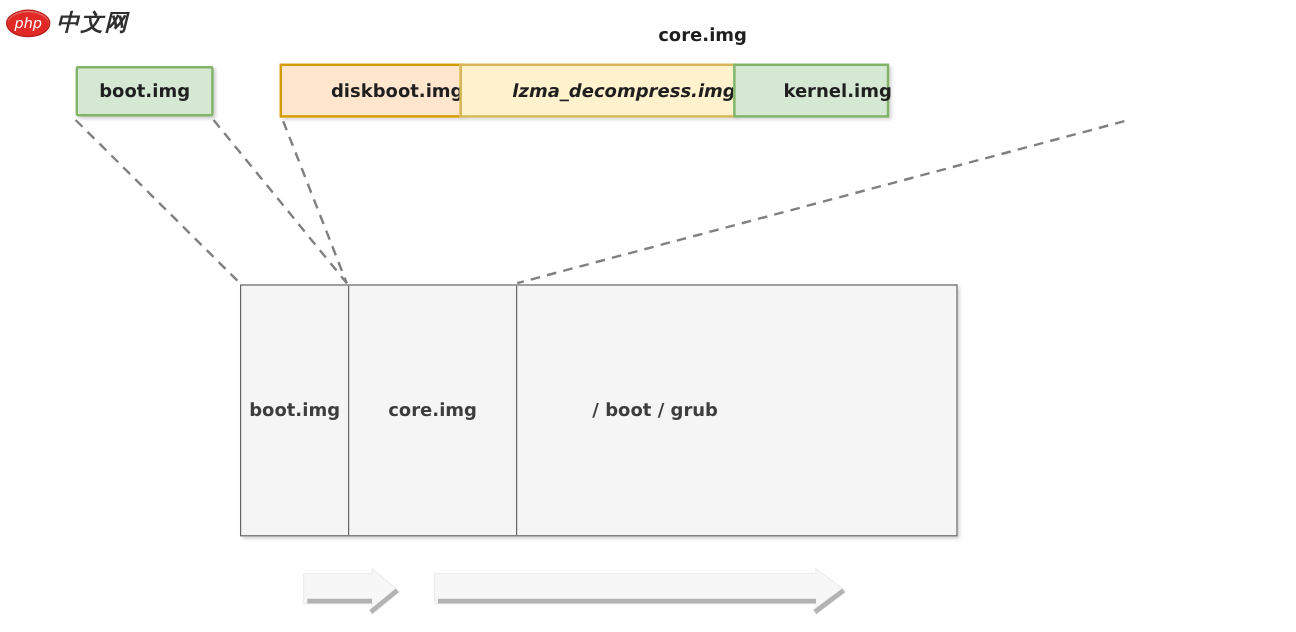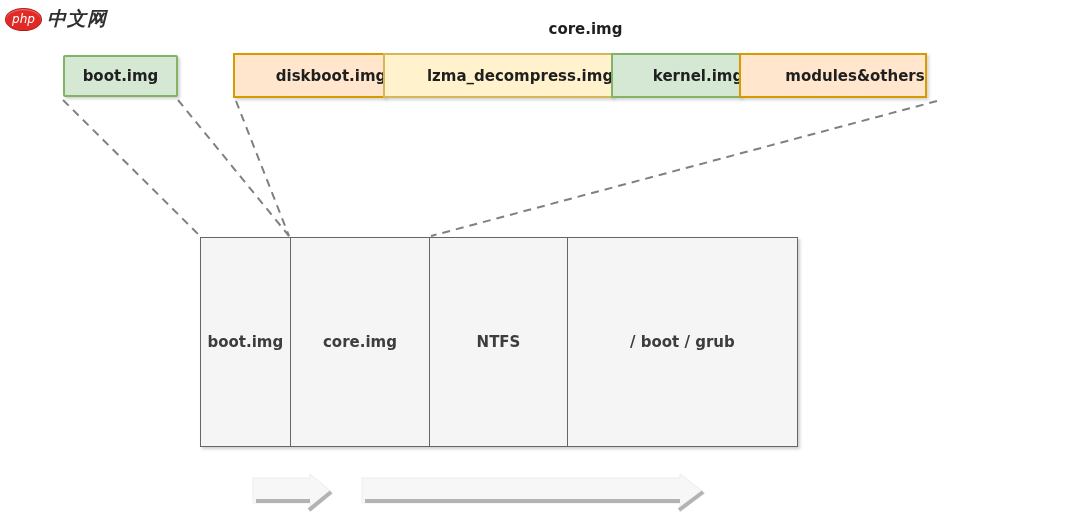--- a/index.html
+++ b/index.html
@@ -29,21 +29,21 @@
     position:absolute;left:233px;top:20px;width:705px;text-align:center;
     font-size:15px;font-weight:bold;color:#1f1f1f;
   }
   
   #core-img-bar{position:absolute;left:233px;top:53px;height:45px;display:flex;}
   .bar-seg{
     box-sizing:border-box;height:45px;display:flex;align-items:center;justify-content:center;
     font-weight:bold;font-size:15px;color:#1f1f1f;box-shadow:2px 2px 3px rgba(0,0,0,.18);padding-left:44px;
   }
   .seg-orange{background:#ffe6cc;border:2px solid #d79b00;}
-  .seg-yellow{background:#fff2cc;border:2px solid #d6b656;margin-left:-2px;}
+  .seg-yellow{background:#fff2cc;border:2px solid #d6b656;margin-left:-2px;font-style:italic;}
   .seg-green {background:#d5e8d4;border:2px solid #82b366;margin-left:-2px;}
   .seg-orange2{background:#ffe6cc;border:2px solid #d79b00;margin-left:-2px;}
   #seg-diskboot{width:152px;}
   #seg-lzma{width:230px;}
   #seg-kernel{width:130px;}
   #seg-modules{width:188px;}
   
   #disk-layout{
     position:absolute;left:200px;top:237px;width:598px;height:210px;
     box-sizing:border-box;border:1px solid #666666;background:#f5f5f5;
@@ -72,27 +72,25 @@
   </div>
 
   <div id="boot-img-box" class="dbox">boot.img</div>
 
   <div id="core-img-title">core.img</div>
 
   <div id="core-img-bar">
     <div id="seg-diskboot" class="bar-seg seg-orange">diskboot.img</div>
     <div id="seg-lzma" class="bar-seg seg-yellow">lzma_decompress.img</div>
     <div id="seg-kernel" class="bar-seg seg-green">kernel.img</div>
-    <div id="seg-modules" class="bar-seg seg-orange2">modules&amp;others</div>
   </div>
 
   <div id="disk-layout">
     <div id="disk-seg-boot" class="disk-seg">boot.img</div>
     <div id="disk-seg-core" class="disk-seg">core.img</div>
-    <div id="disk-seg-ntfs" class="disk-seg">NTFS</div>
     <div id="disk-seg-grub" class="disk-seg">/ boot / grub</div>
   </div>
 
   <svg id="overlay" width="1080" height="527" viewBox="0 0 1080 527">
     <g stroke="#808080" stroke-width="2" stroke-dasharray="8,6" fill="none">
       <line x1="63" y1="100" x2="200" y2="236"></line>
       <line x1="178" y1="100" x2="289" y2="236"></line>
       <line x1="236" y1="101" x2="289" y2="236"></line>
       <line x1="937" y1="101" x2="431" y2="236"></line>
     </g>

